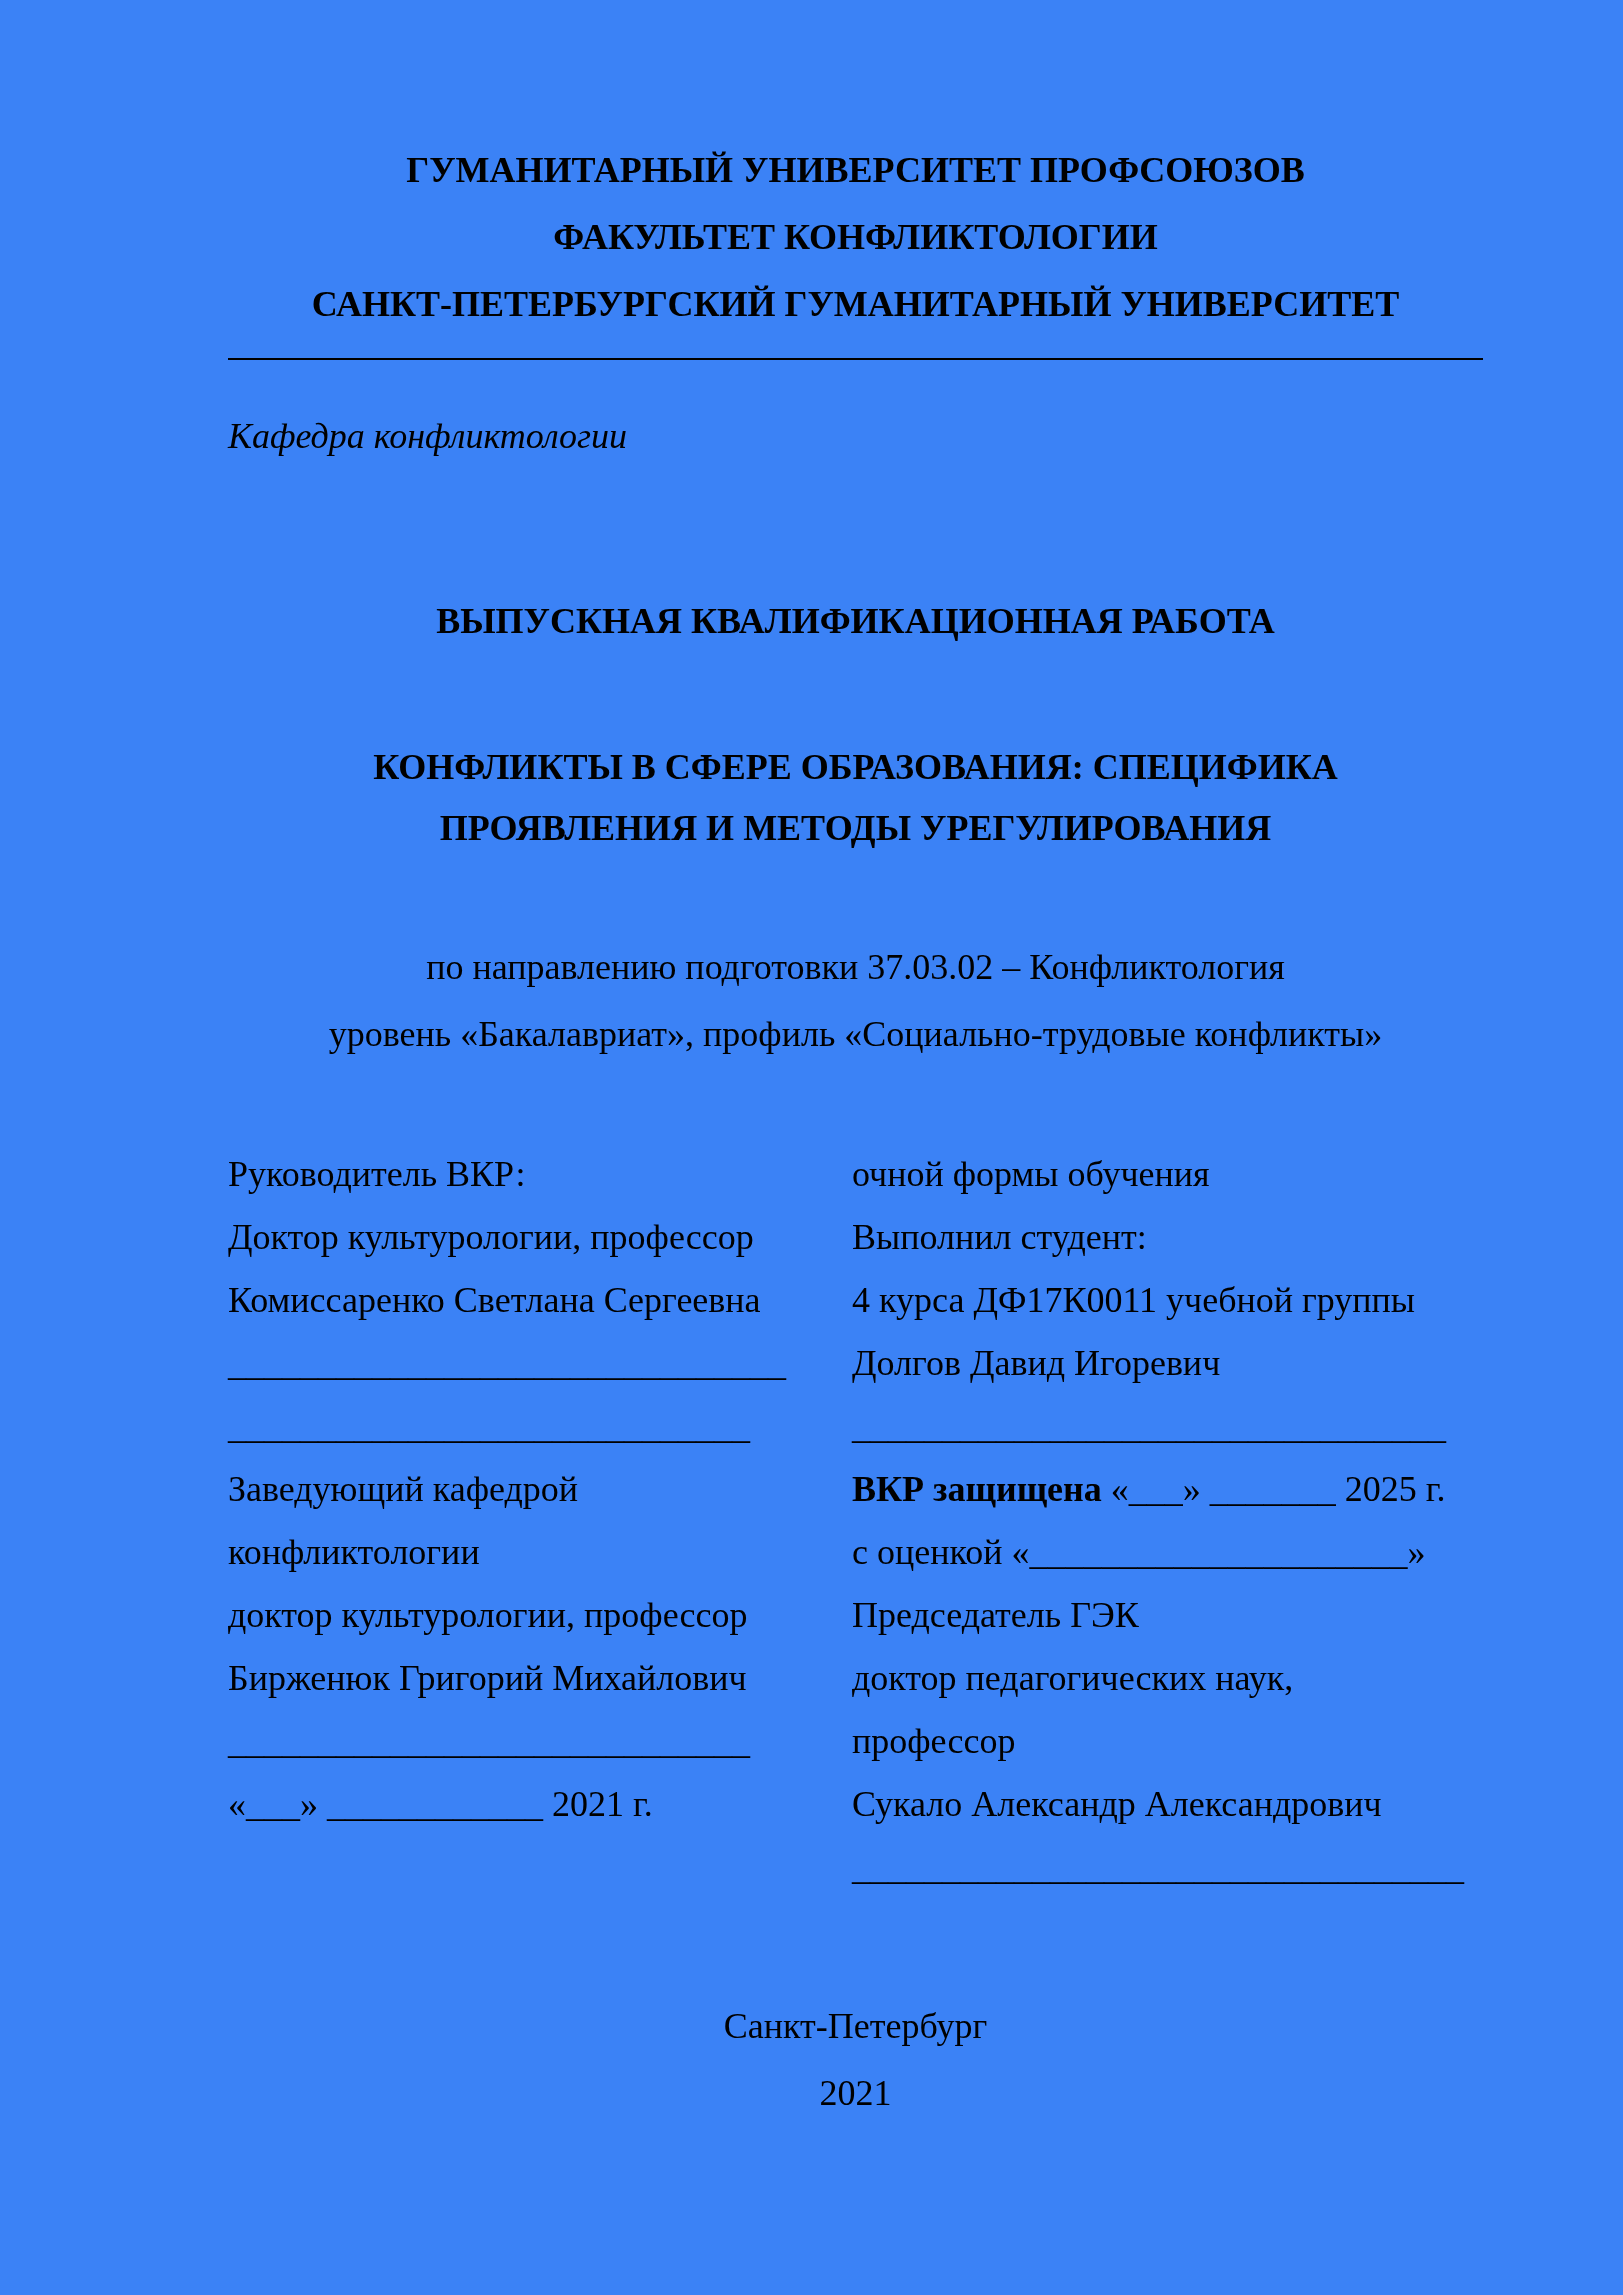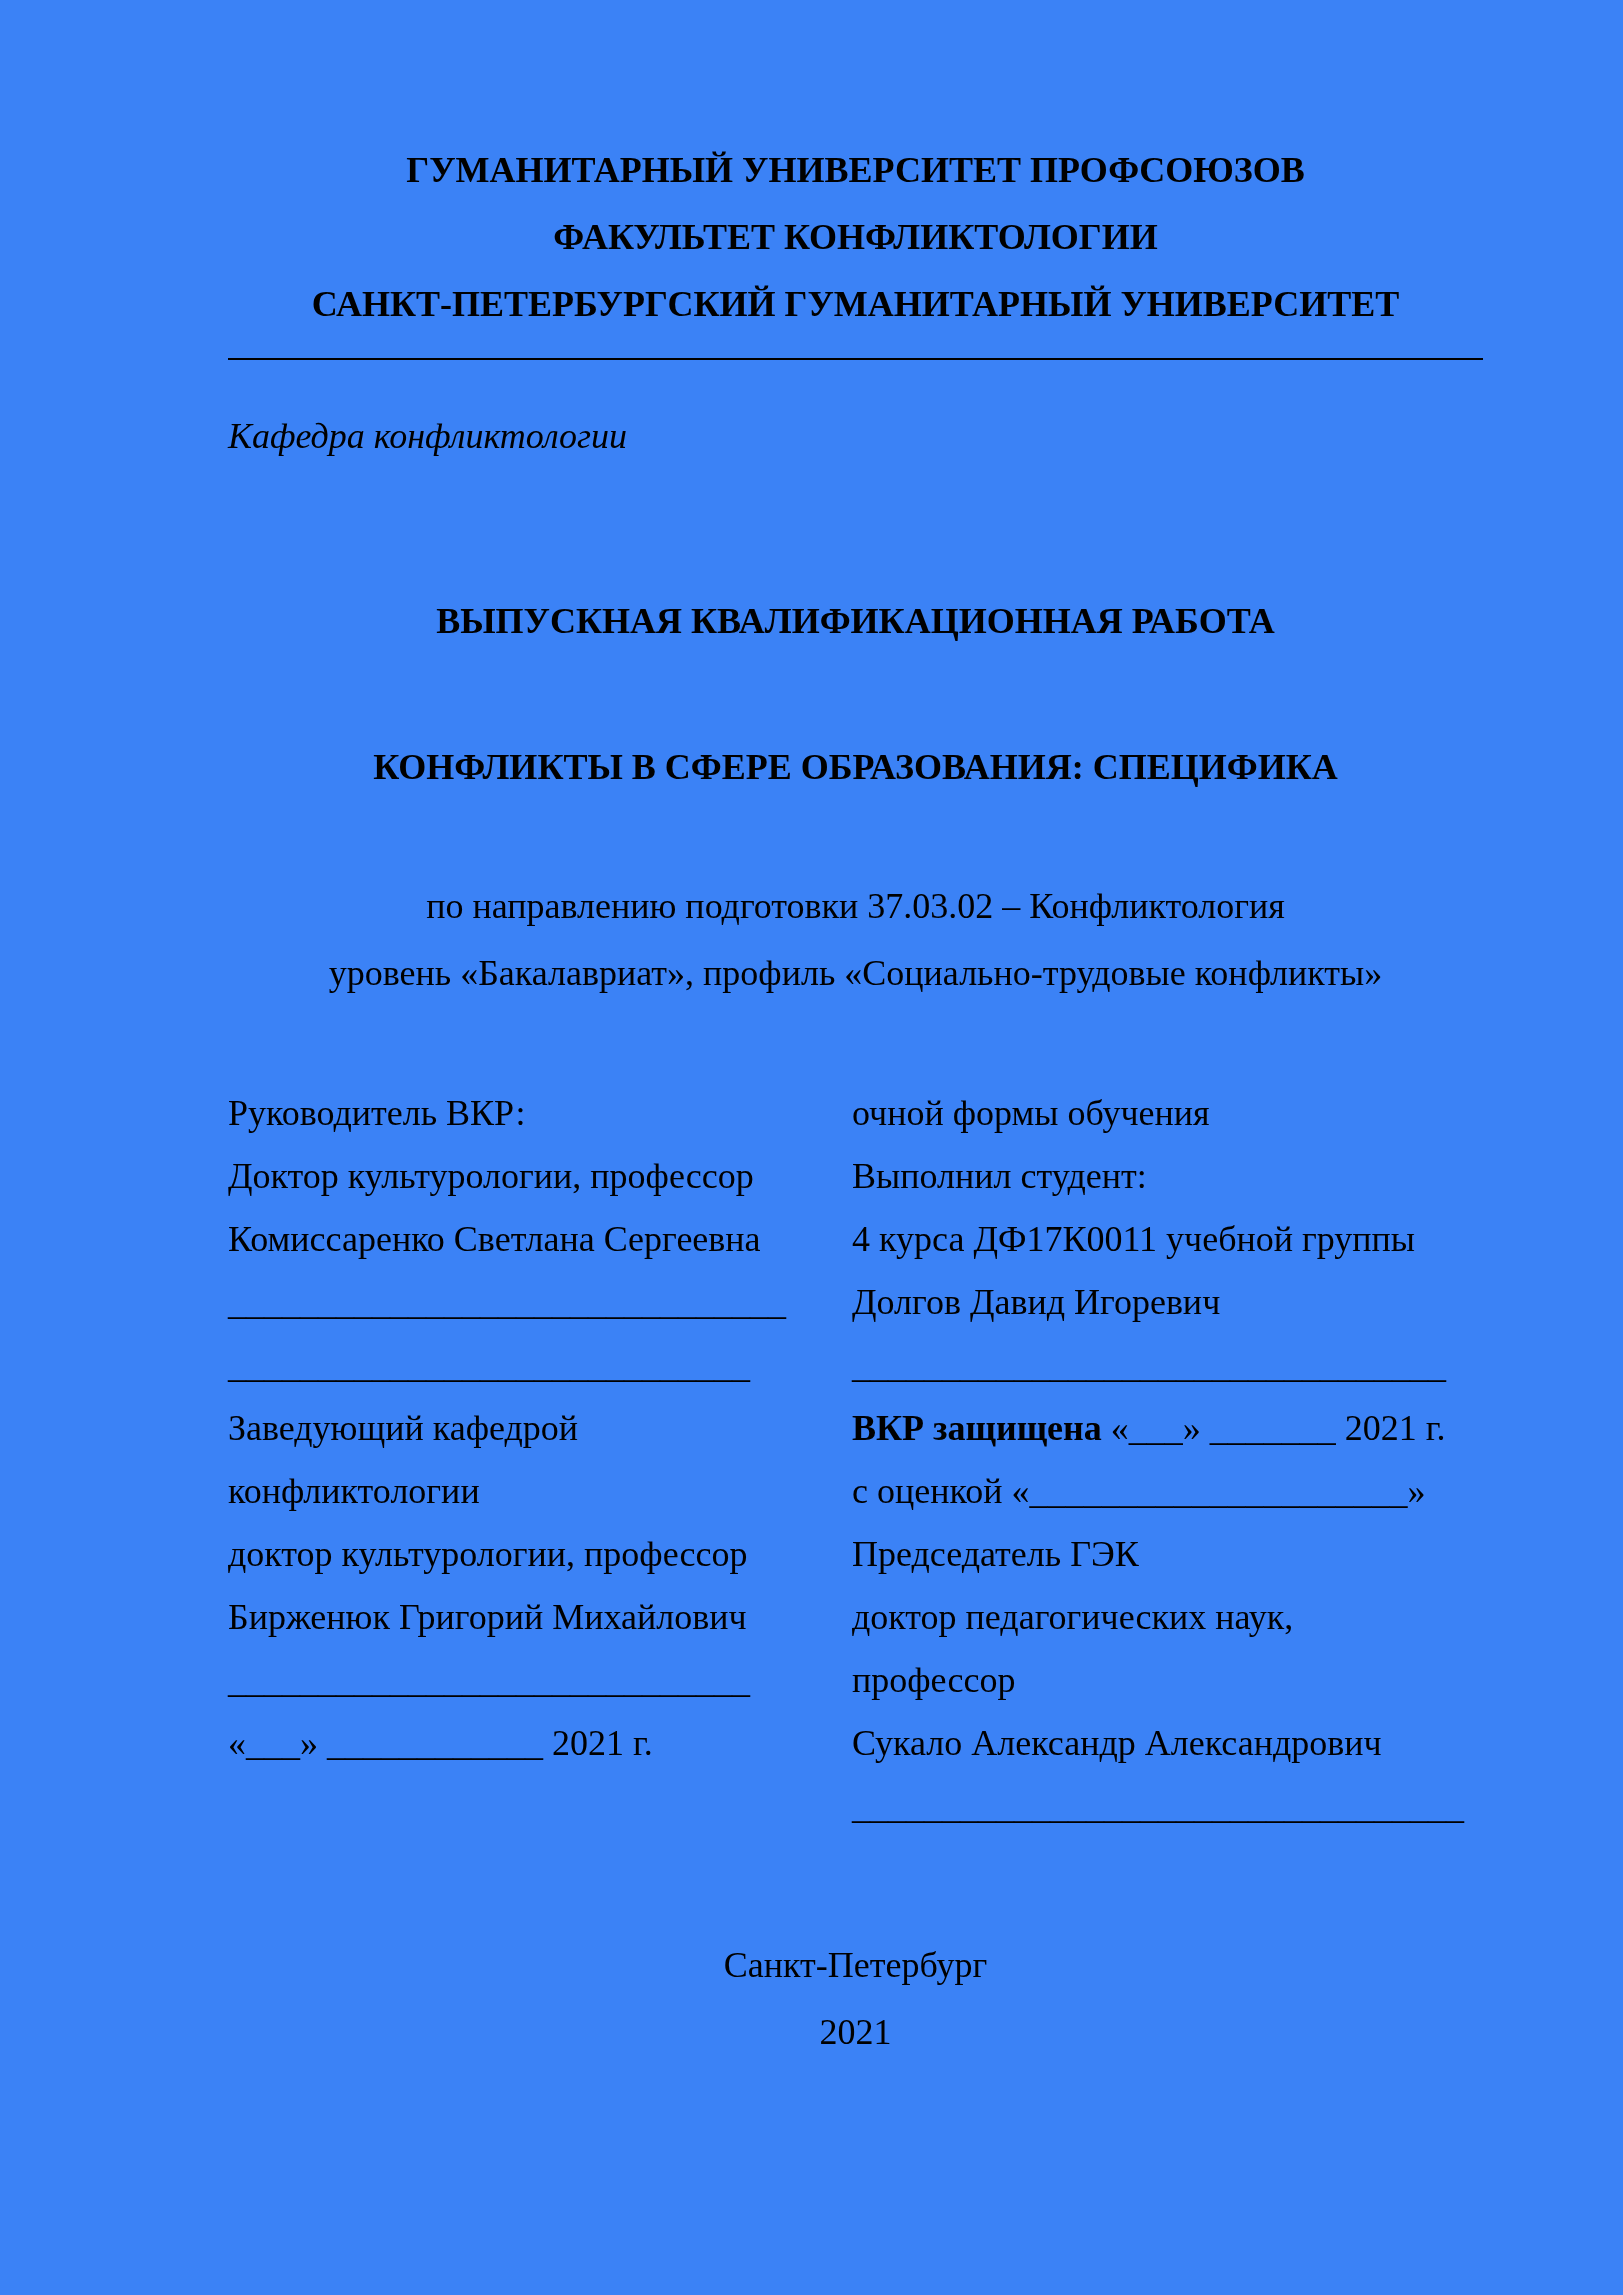--- a/index.html
+++ b/index.html
@@ -79,20 +79,21 @@
     <div class="header-line">САНКТ-ПЕТЕРБУРГСКИЙ ГУМАНИТАРНЫЙ УНИВЕРСИТЕТ</div>
     <hr class="header-rule">
   </div>
 
   <div class="department">Кафедра конфликтологии</div>
 
   <div class="work-type">ВЫПУСКНАЯ КВАЛИФИКАЦИОННАЯ РАБОТА</div>
 
   <div class="thesis-title">
     <div>КОНФЛИКТЫ В СФЕРЕ ОБРАЗОВАНИЯ: СПЕЦИФИКА</div>
+    <div>ПРОЯВЛЕНИЯ И МЕТОДЫ УРЕГУЛИРОВАНИЯ</div>
   </div>
 
   <div class="program">
     <div>по направлению подготовки 37.03.02 – Конфликтология</div>
     <div>уровень «Бакалавриат», профиль «Социально-трудовые конфликты»</div>
   </div>
 
   <div class="columns">
 
     <div class="col">
@@ -108,21 +109,21 @@
       <div>_____________________________</div>
       <div>«___» ____________ 2021 г.</div>
     </div>
 
     <div class="col">
       <div>очной формы обучения</div>
       <div>Выполнил студент:</div>
       <div>4 курса ДФ17К0011 учебной группы</div>
       <div>Долгов Давид Игоревич</div>
       <div>_________________________________</div>
-      <div><span class="bold">ВКР защищена</span><span> «___» _______ 2021 г.</span></div>
+      <div><span class="bold">ВКР защищена</span><span> «___» _______ 2025 г.</span></div>
       <div>с оценкой «_____________________»</div>
       <div>Председатель ГЭК</div>
       <div>доктор педагогических наук,</div>
       <div>профессор</div>
       <div>Сукало Александр Александрович</div>
       <div>__________________________________</div>
     </div>
 
   </div>
 

